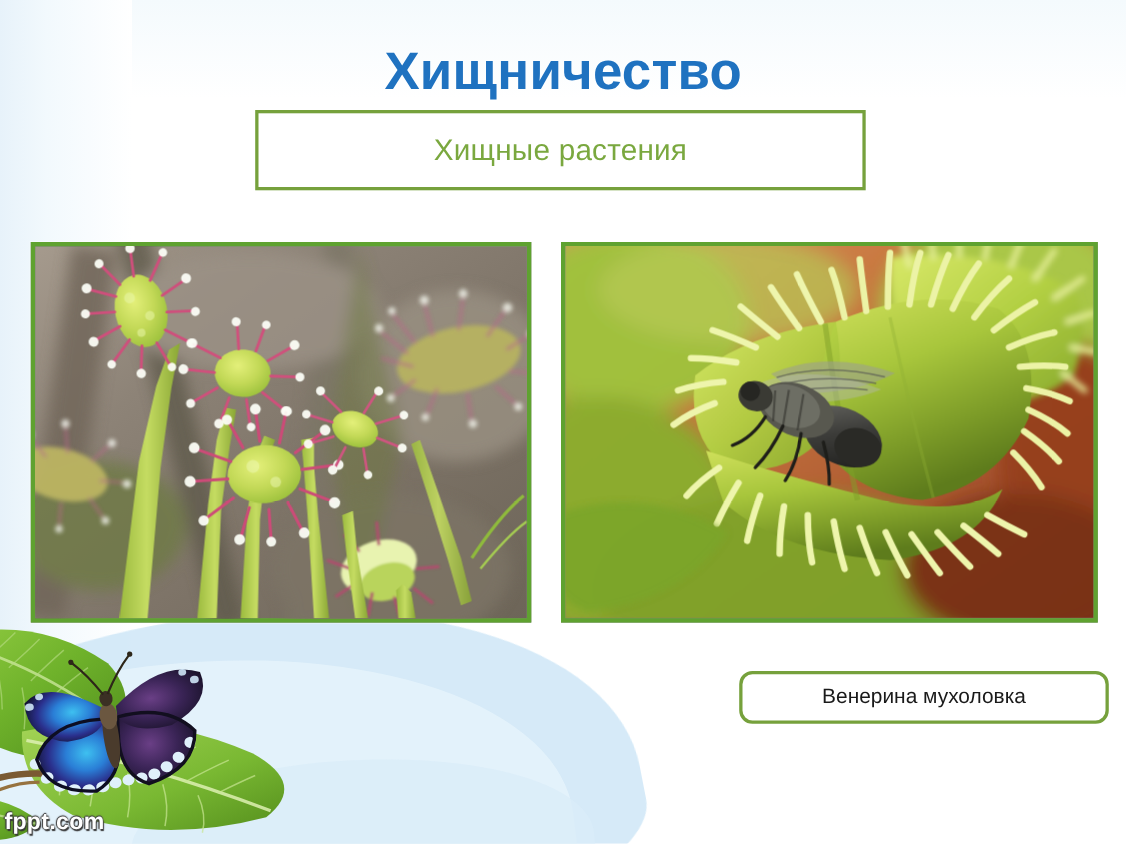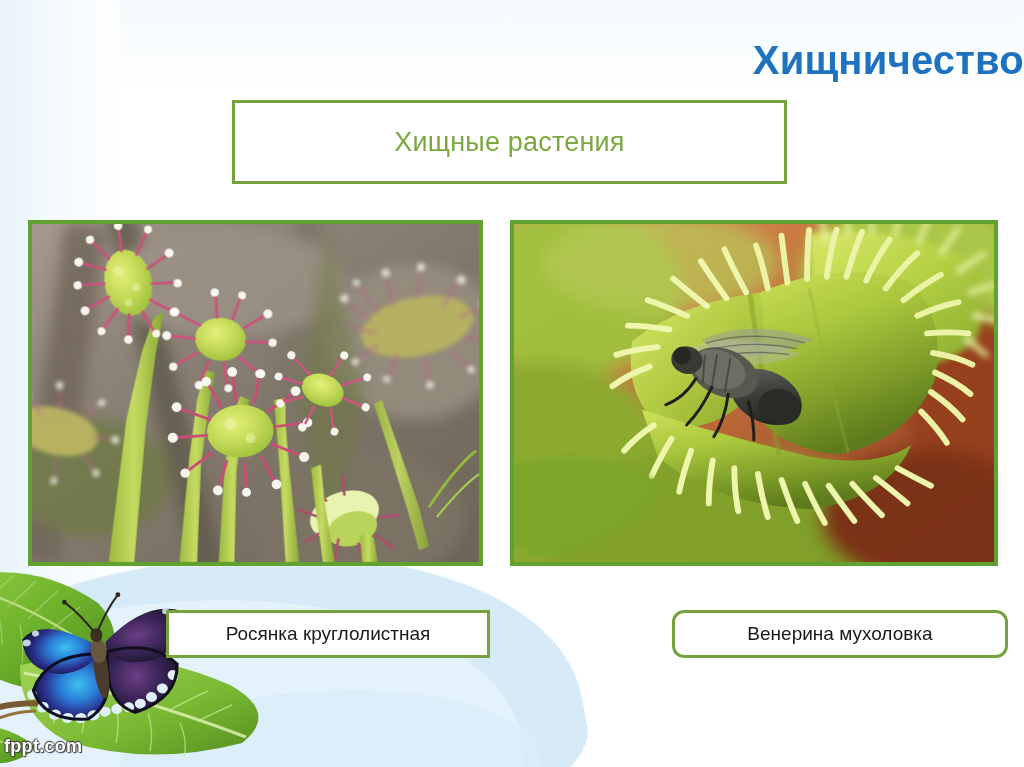--- a/index.html
+++ b/index.html
@@ -41,29 +41,29 @@
   .swoosh-c {
     position:absolute; left:120px; top:690px; width:420px; height:150px;
     background:#d9ecf9; opacity:.8;
     border-radius:60% 80% 20% 40% / 60% 80% 20% 40%;
     transform:rotate(-5deg);
   }
 
   
   .title {
     position:absolute; left:0; top:38px; width:1024px;
-    text-align:right;
-    font-size:40px; font-weight:bold;
+    text-align:center;
+    font-size:48px; font-weight:bold;
     color:#1f72c0;
     letter-spacing:.2px;
   }
 
   
   .subtitle-box {
-    position:absolute; left:232px; top:100px; width:555px; height:84px;
+    position:absolute; left:232px; top:100px; width:555px; height:73px;
     border:3px solid #76a13c;
     background:#ffffff;
     display:flex; align-items:center; justify-content:center;
   }
   .subtitle-text {
     font-size:27px; color:#7aa83f; letter-spacing:.2px;
   }
 
   
   .photo {
@@ -92,21 +92,21 @@
   
   .deco {
     position:absolute; left:-20px; top:545px; width:330px; height:222px;
     z-index:4; pointer-events:none;
   }
   .deco svg { display:block; width:100%; height:100%; }
 
   
   .watermark {
     position:absolute; left:4px; top:736px;
-    font-size:18px; font-weight:bold; color:#ffffff;
+    font-size:21px; font-weight:bold; color:#ffffff;
     letter-spacing:.3px;
     text-shadow:0 0 2px #555, 1px 1px 1px #333, -1px 0 1px #333, 0 -1px 1px #333;
     z-index:9;
   }
 </style>
 </head>
 <body>
 
 <div class="slide">
 
@@ -518,23 +518,20 @@
           <path d="M40 22 Q52 42 56 58"></path>
         </g>
       </g>
 
       <g filter="url(#vfBlurSm)" opacity=".9">
         <path d="M-10 250 Q70 220 150 266 Q110 330 20 340 Q-30 320 -10 250Z" fill="#7ba62c"></path>
       </g>
     </svg>
   </div>
 
-  <div class="caption-box" id="caption-sundew">
-    <span class="caption-text">Росянка круглолистная</span>
-  </div>
   <div class="caption-box" id="caption-flytrap">
     <span class="caption-text">Венерина мухоловка</span>
   </div>
 
   <div class="deco">
     <svg viewBox="0 0 330 222">
       <defs>
         <linearGradient id="lfG" x1="0" y1="0" x2="1" y2="1">
           <stop offset="0%" stop-color="#8ec93f"></stop>
           <stop offset="45%" stop-color="#6fb22b"></stop>

